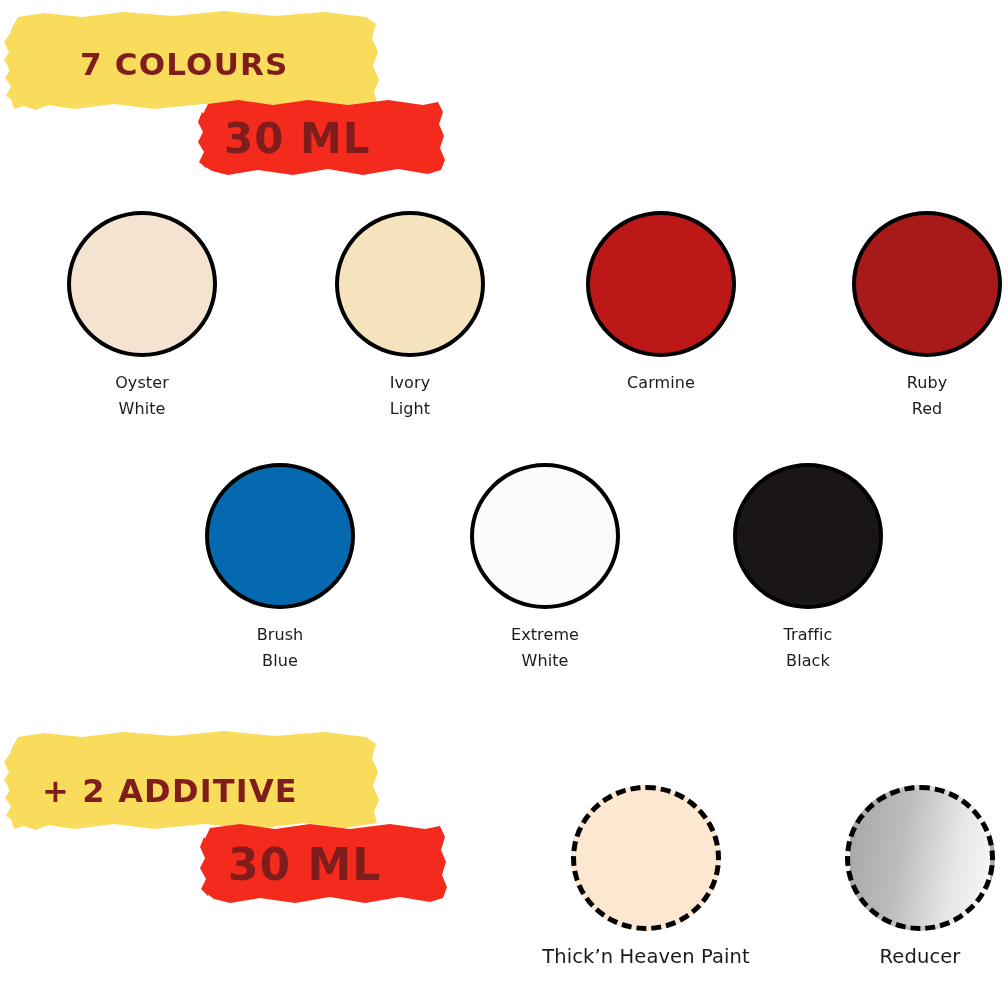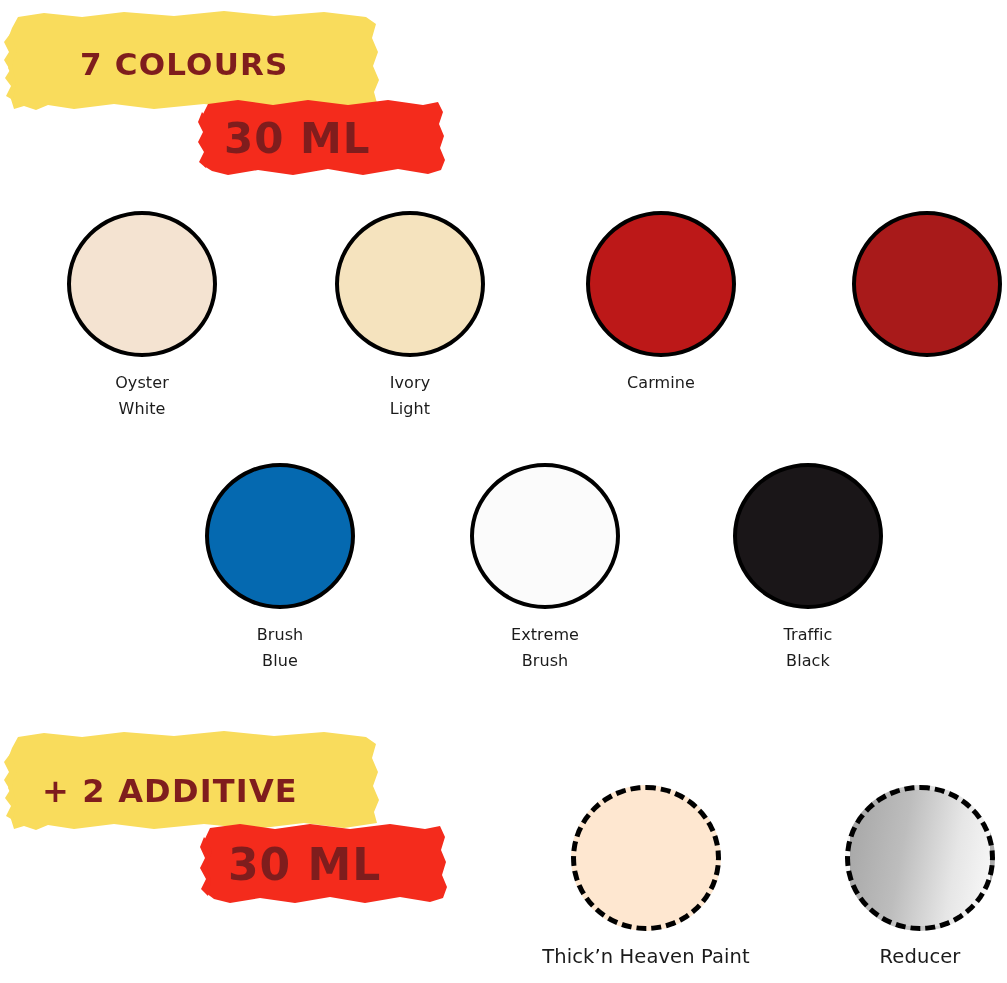--- a/index.html
+++ b/index.html
@@ -187,34 +187,36 @@
       <div class="swatch" style="left: 581px; top: 208px;">
         <div class="dot-wrap">
           <div class="dot" style="background-color: rgb(188, 24, 24); border-color: rgb(0, 0, 0);"></div>
         </div>
         <div class="swatch-label">Carmine</div>
       </div>
       <div class="swatch" style="left: 847px; top: 208px;">
         <div class="dot-wrap">
           <div class="dot" style="background-color: rgb(168, 26, 26); border-color: rgb(0, 0, 0);"></div>
         </div>
+        <div class="swatch-label">Ruby
+Red</div>
       </div>
       <div class="swatch" style="left: 200px; top: 460px;">
         <div class="dot-wrap">
           <div class="dot" style="background-color: rgb(5, 105, 176); border-color: rgb(0, 0, 0);"></div>
         </div>
         <div class="swatch-label">Brush
 Blue</div>
       </div>
       <div class="swatch" style="left: 465px; top: 460px;">
         <div class="dot-wrap">
           <div class="dot" style="background-color: rgb(251, 251, 251); border-color: rgb(0, 0, 0);"></div>
         </div>
         <div class="swatch-label">Extreme
-Brush</div>
+White</div>
       </div>
       <div class="swatch" style="left: 728px; top: 460px;">
         <div class="dot-wrap">
           <div class="dot" style="background-color: rgb(26, 22, 24); border-color: rgb(0, 0, 0);"></div>
         </div>
         <div class="swatch-label">Traffic
 Black</div>
       </div>
     </div>
   <div id="additive-layer">

